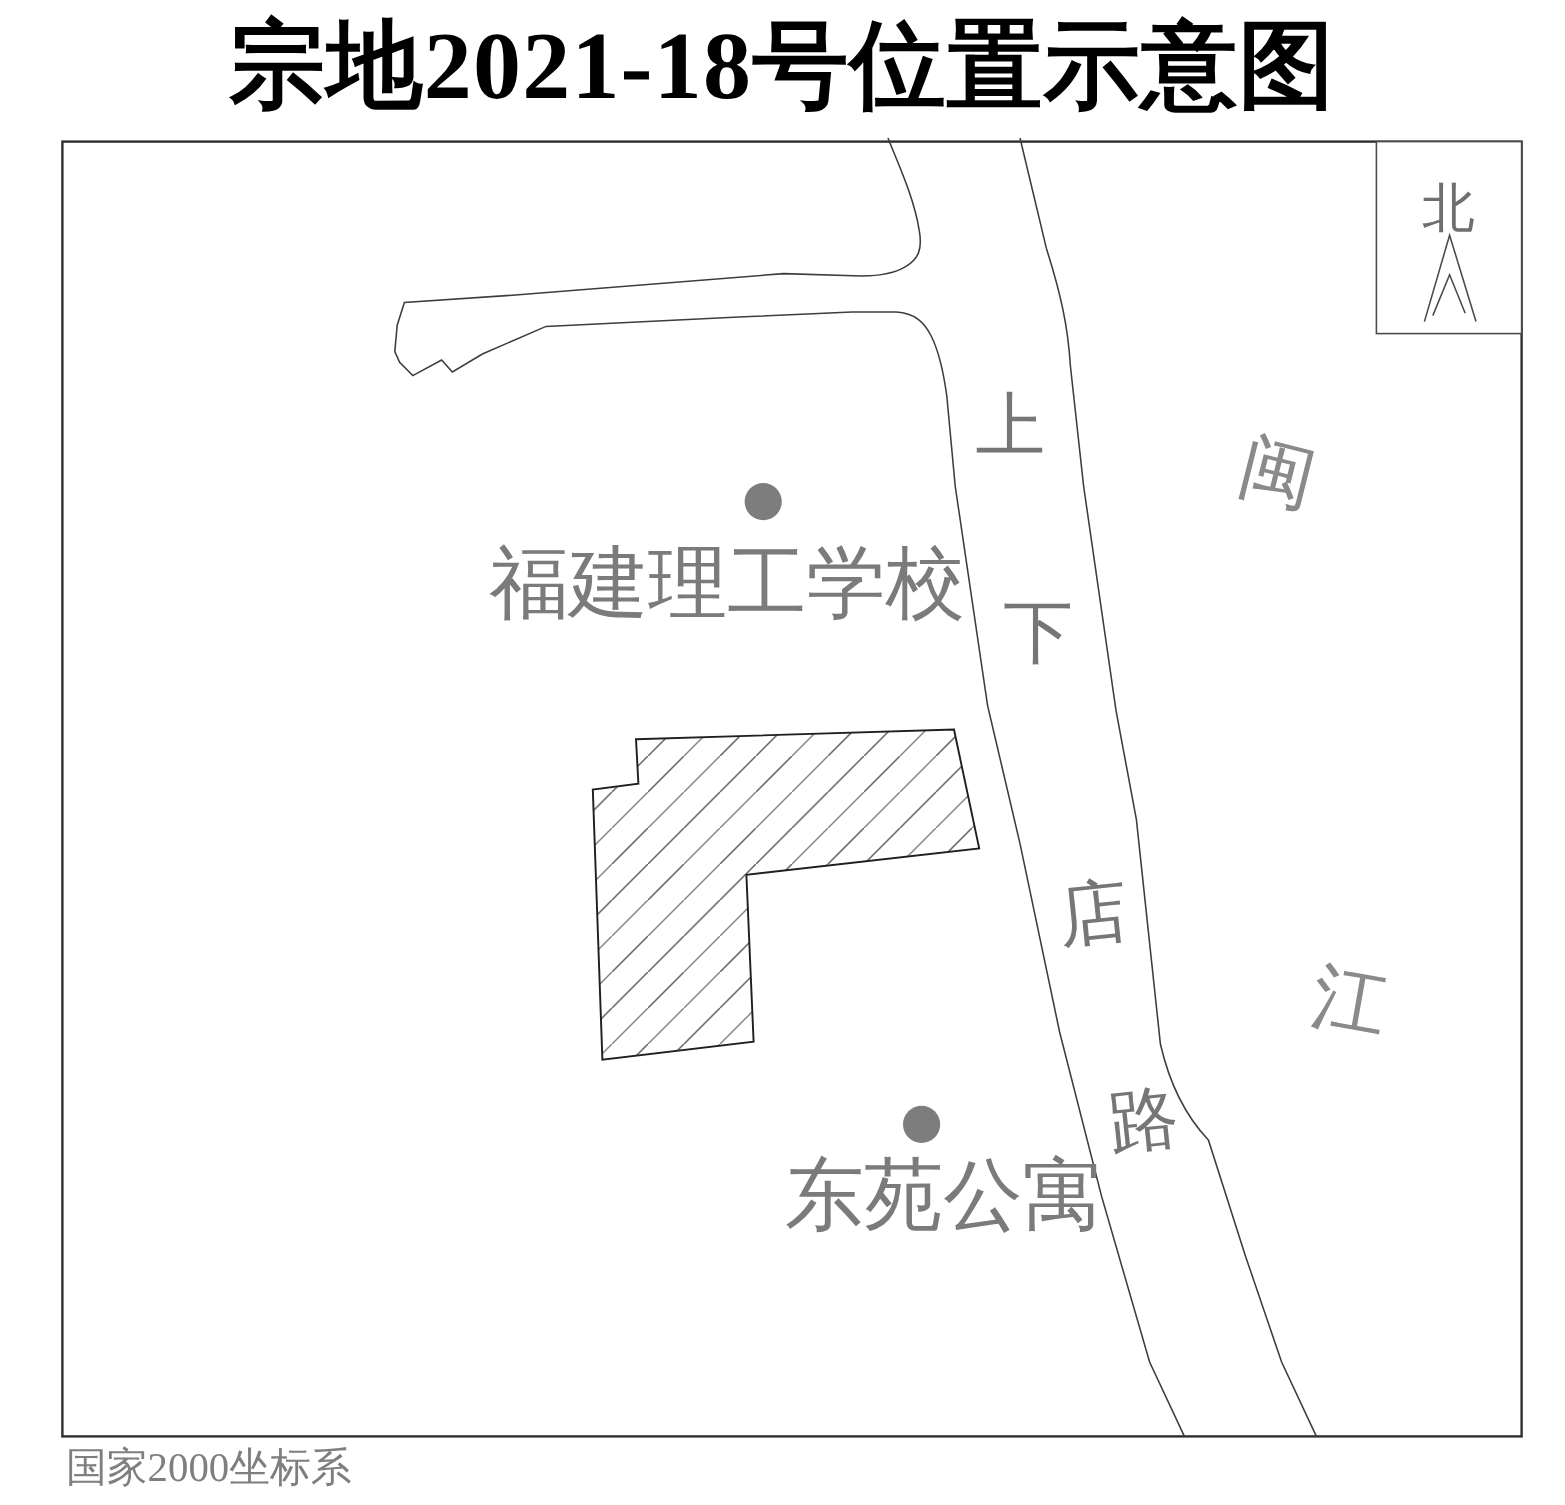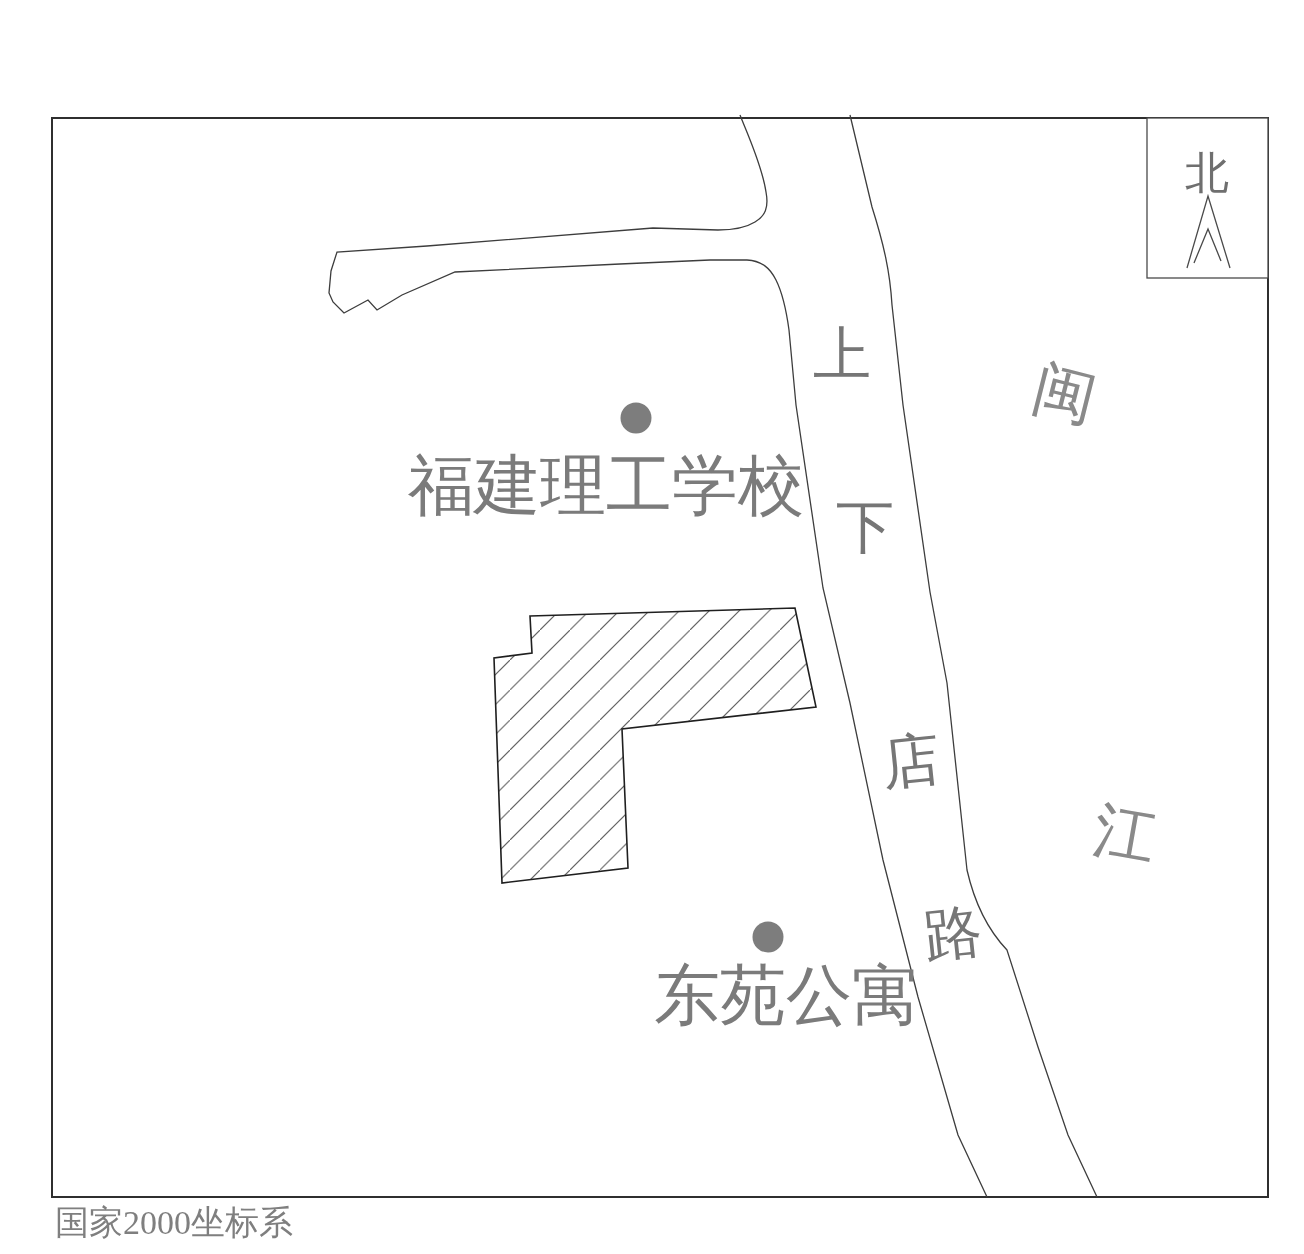--- a/index.html
+++ b/index.html
@@ -27,20 +27,21 @@
   .road-char{fill:#767676;font-size:58px;font-family:"Liberation Serif","DejaVu Serif",serif;}
   .river-char{fill:#8a8a8a;font-size:62px;font-family:"Liberation Serif","DejaVu Serif",serif;}
   .north-label{fill:#6f6f6f;font-size:44px;font-family:"Liberation Serif","DejaVu Serif",serif;}
   .footer-note{fill:#7f7f7f;font-size:34px;font-family:"Liberation Serif","DejaVu Serif",serif;}
 </style>
 </head>
 <body>
 
 <div class="page">
 
+  <h1 class="title">宗地2021-18号位置示意图</h1>
 
   <svg width="1304" height="1254" viewBox="0 0 1304 1254">
 
     <defs>
       <pattern id="hatch" patternUnits="userSpaceOnUse" width="30" height="30">
         <path d="M0,30 L30,0" stroke="#868686" stroke-width="1.3" fill="none"></path>
         <path d="M-7.5,22.5 L22.5,-7.5" stroke="#868686" stroke-width="0" fill="none"></path>
       </pattern>
       <pattern id="hatch2" patternUnits="userSpaceOnUse" width="90" height="90">
         <path d="M0,90 L90,0 M-30,60 L60,-30 M30,120 L120,30" stroke="#4d4d4d" stroke-width="1" fill="none"></path>

